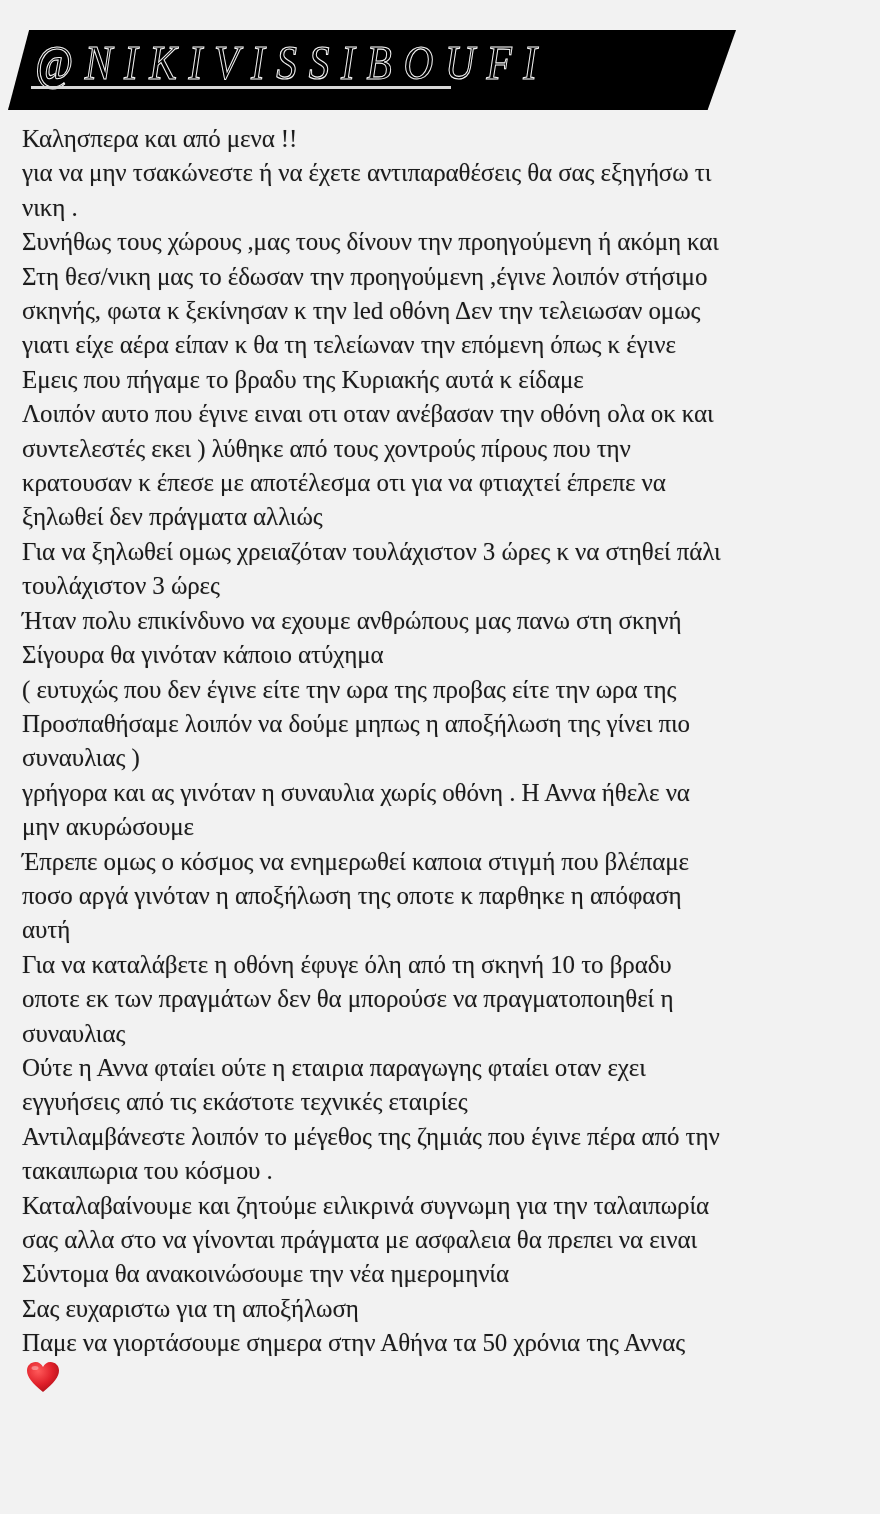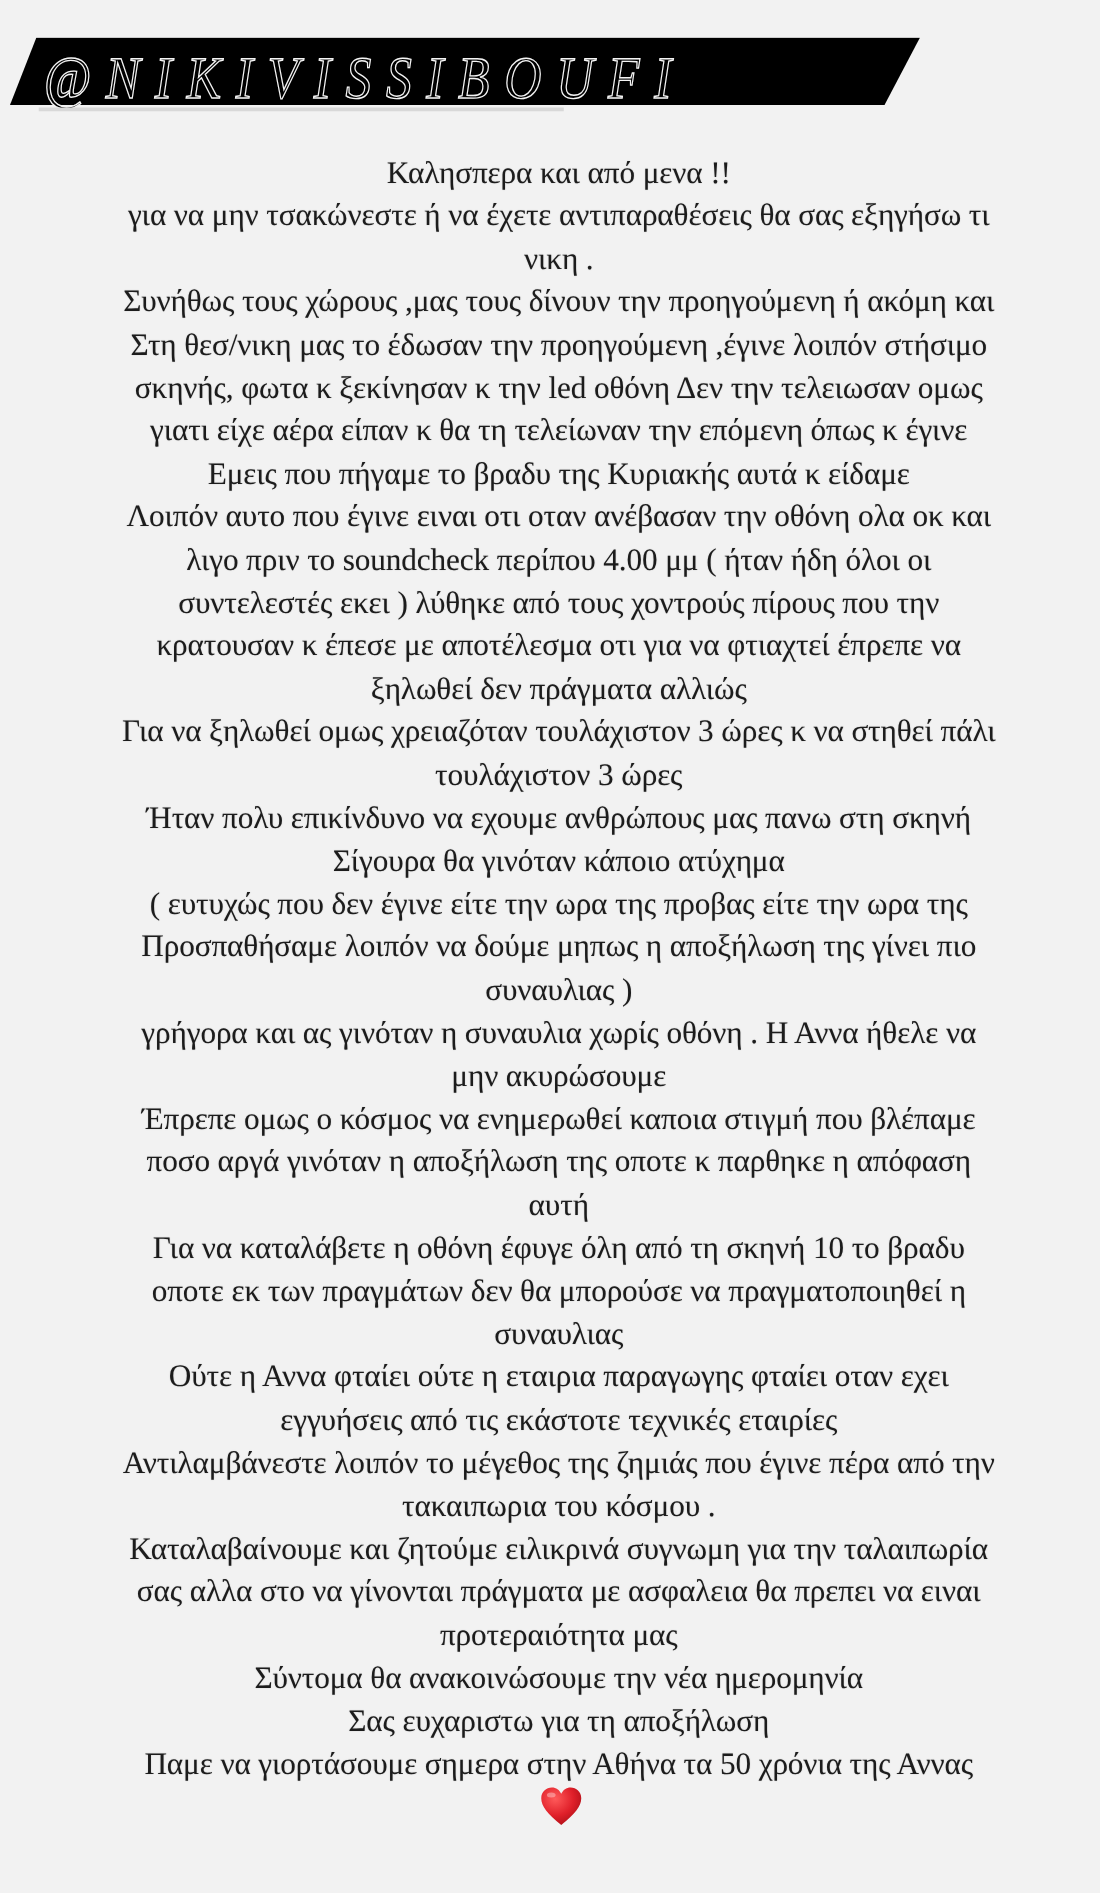--- a/index.html
+++ b/index.html
@@ -13,21 +13,21 @@
       position: relative;
       overflow: hidden;
       font-family: "Liberation Serif", "DejaVu Serif", serif;
       color: #1c1c1c;
     }
     .banner {
       position: absolute;
       left: 8px;
       top: 30px;
       width: 728px;
-      height: 54px;
+      height: 80px;
       text-align: right;
     }
     .banner-shape {
       position: absolute;
       inset: 0;
       background: #000;
       clip-path: polygon(2.9% 0%, 100% 0%, 96.1% 100%, 0% 100%);
       box-shadow: 0 0 2px rgba(0,0,0,0.4);
     }
     .banner-text {
@@ -61,21 +61,20 @@
       top: 122px;
       width: 850px;
       font-size: 25px;
       line-height: 34.4px;
       letter-spacing: -0.1px;
       text-shadow: 0 0 1px rgba(0,0,0,0.25);
     }
     .line {
       display: block;
       white-space: nowrap;
-      text-align: center;
     }
     .heart {
       display: inline-block;
       vertical-align: -6px;
       margin-left: 4px;
     }
   </style>
 </head>
 <body>
 
@@ -88,21 +87,20 @@
 <div class="post">
   <span class="line">Καλησπερα και από μενα !!</span>
   <span class="line">για να μην τσακώνεστε ή να έχετε αντιπαραθέσεις θα σας εξηγήσω τι</span>
   <span class="line">νικη .</span>
   <span class="line">Συνήθως τους χώρους ,μας τους δίνουν την προηγούμενη ή ακόμη και</span>
   <span class="line">Στη θεσ/νικη μας το έδωσαν την προηγούμενη ,έγινε λοιπόν στήσιμο</span>
   <span class="line">σκηνής, φωτα κ ξεκίνησαν κ την led οθόνη Δεν την τελειωσαν ομως</span>
   <span class="line">γιατι είχε αέρα είπαν κ θα τη τελείωναν την επόμενη όπως κ έγινε</span>
   <span class="line">Εμεις που πήγαμε το βραδυ της Κυριακής  αυτά κ είδαμε</span>
   <span class="line">Λοιπόν αυτο που έγινε ειναι οτι οταν ανέβασαν την οθόνη ολα οκ και</span>
-  <span class="line">λιγο πριν το soundcheck περίπου 4.00 μμ ( ήταν ήδη όλοι οι</span>
   <span class="line">συντελεστές εκει ) λύθηκε από τους χοντρούς πίρους που την</span>
   <span class="line">κρατουσαν κ έπεσε με αποτέλεσμα οτι για να φτιαχτεί  έπρεπε να</span>
   <span class="line">ξηλωθεί δεν πράγματα αλλιώς</span>
   <span class="line">Για να ξηλωθεί ομως χρειαζόταν τουλάχιστον 3 ώρες κ να στηθεί πάλι</span>
   <span class="line">τουλάχιστον 3 ώρες</span>
   <span class="line">Ήταν πολυ επικίνδυνο να εχουμε ανθρώπους μας πανω στη σκηνή</span>
   <span class="line">Σίγουρα θα γινόταν κάποιο ατύχημα</span>
   <span class="line">( ευτυχώς που δεν έγινε είτε την ωρα της προβας είτε την ωρα της</span>
   <span class="line">Προσπαθήσαμε λοιπόν να δούμε μηπως η αποξήλωση της γίνει πιο</span>
   <span class="line">συναυλιας )</span>
@@ -113,21 +111,20 @@
   <span class="line">αυτή</span>
   <span class="line">Για να καταλάβετε η οθόνη έφυγε όλη από τη σκηνή 10 το βραδυ</span>
   <span class="line">οποτε εκ των πραγμάτων δεν θα μπορούσε να πραγματοποιηθεί η</span>
   <span class="line">συναυλιας</span>
   <span class="line">Ούτε η Αννα φταίει ούτε η εταιρια παραγωγης φταίει οταν εχει</span>
   <span class="line">εγγυήσεις από τις εκάστοτε τεχνικές εταιρίες</span>
   <span class="line">Αντιλαμβάνεστε λοιπόν το μέγεθος της ζημιάς που έγινε πέρα από την</span>
   <span class="line">τακαιπωρια του κόσμου .</span>
   <span class="line">Καταλαβαίνουμε και ζητούμε ειλικρινά συγνωμη για την ταλαιπωρία</span>
   <span class="line">σας αλλα στο να γίνονται πράγματα με ασφαλεια θα πρεπει να ειναι</span>
-  <span class="line">προτεραιότητα μας</span>
   <span class="line">Σύντομα θα ανακοινώσουμε την νέα ημερομηνία</span>
   <span class="line">Σας ευχαριστω για τη αποξήλωση</span>
   <span class="line">Παμε να γιορτάσουμε σημερα στην Αθήνα τα 50 χρόνια της Αννας</span>
   <span class="line"><span class="heart"><svg width="34" height="32" viewBox="0 0 34 32">
           <defs>
             <radialGradient id="hg" cx="35%" cy="30%" r="75%">
               <stop offset="0%" stop-color="#ff5a5a"></stop>
               <stop offset="60%" stop-color="#e0202a"></stop>
               <stop offset="100%" stop-color="#b01018"></stop>
             </radialGradient>

